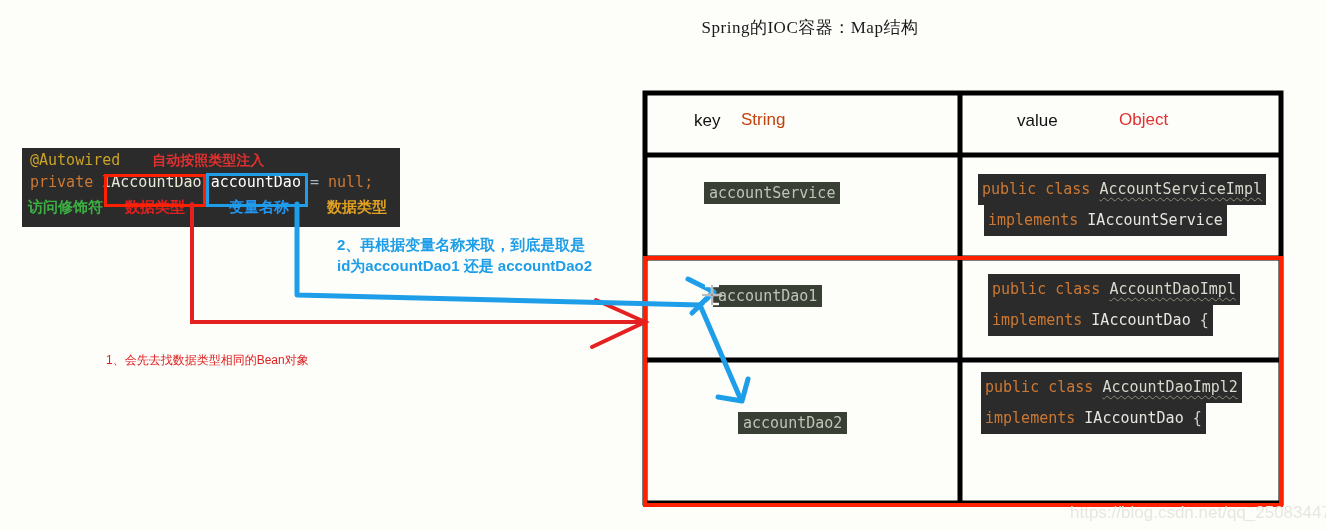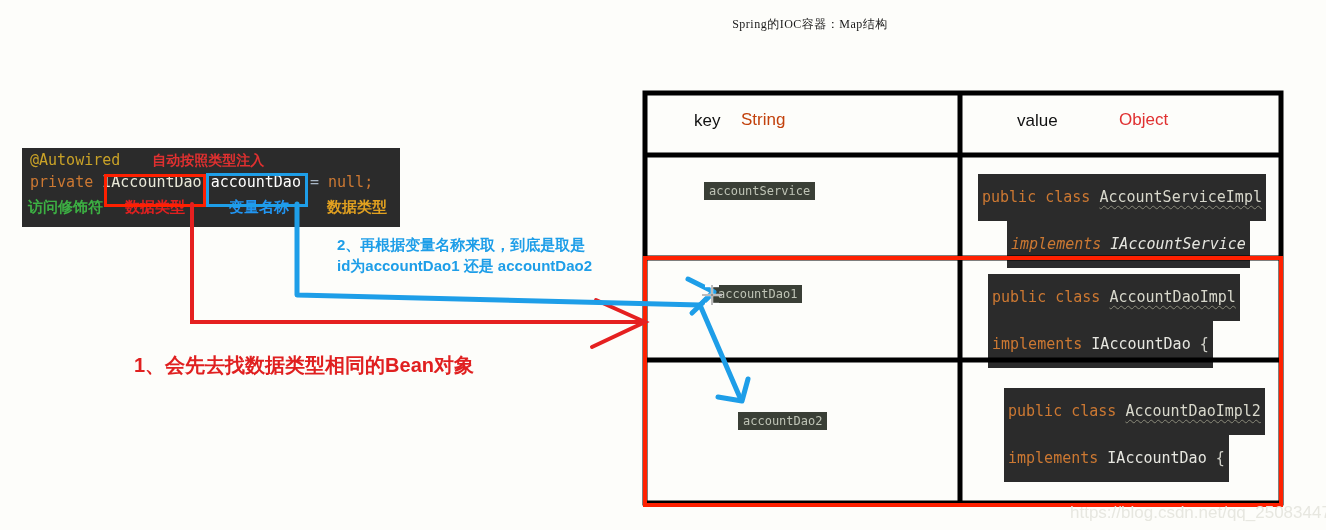--- a/index.html
+++ b/index.html
@@ -10,21 +10,21 @@
     overflow:hidden;
     position:relative;
   }
   #stage{position:absolute;left:0;top:0;width:1326px;height:530px;}
 
   
   .title{
     position:absolute;left:640px;top:16px;width:340px;
     text-align:center;
     font-family:"Liberation Serif","DejaVu Serif",serif;
-    font-size:12px;color:#1a1a1a;letter-spacing:.5px;
+    font-size:17px;color:#1a1a1a;letter-spacing:.5px;
   }
 
   
   .codeblock{
     position:absolute;left:22px;top:148px;width:378px;height:79px;
     background:#2b2b2b;
     font-family:"DejaVu Sans Mono","Liberation Mono",monospace;
     font-size:15px;
     overflow:hidden;
   }
@@ -56,22 +56,22 @@
   }
 
   
   .ann-blue{
     position:absolute;left:337px;top:234px;width:300px;
     color:#1e9ee8;font-weight:bold;font-size:15px;line-height:21px;
     font-family:"Liberation Sans","DejaVu Sans",sans-serif;
     white-space:nowrap;overflow:hidden;
   }
   .ann-red{
-    position:absolute;left:134px;top:352px;
-    color:#e02020;font-weight:bold;font-size:20px;
+    position:absolute;left:106px;top:352px;
+    color:#e02020;font-weight:normal;font-size:12px;
     font-family:"Liberation Sans","DejaVu Sans",sans-serif;
     white-space:nowrap;
   }
 
   
   .maptable{
     position:absolute;left:643px;top:91px;width:638px;height:414px;
   }
   .hdr-txt{
     position:absolute;font-size:17px;
@@ -80,30 +80,30 @@
   }
   .hdr-k{color:#111;}
   .hdr-string{color:#c2410c;}
   .hdr-object{color:#e03030;}
 
   .chip{
     position:absolute;
     background:#3a3f36;
     color:#bfc4b6;
     font-family:"DejaVu Sans Mono","Liberation Mono",monospace;
-    font-size:12px;
+    font-size:15px;
     padding:2px 5px;
     white-space:nowrap;
   }
   .valcode{
     position:absolute;
     font-family:"DejaVu Sans Mono","Liberation Mono",monospace;
     font-size:15px;line-height:21px;white-space:nowrap;
   }
-  .valcode span.ln{display:block;background:#2b2b2b;width:max-content;padding:13px 4px;}
+  .valcode span.ln{display:block;background:#2b2b2b;width:max-content;padding:5px 4px;}
   .c-orange{color:#cc7832;}
   .c-cls{color:#d8d8cc;text-decoration:underline wavy #8a8a7a 1px;text-underline-offset:3px;}
   .c-iface{color:#e6e6e0;}
   .c-brace{color:#d0d0c8;}
 
   .watermark{
     position:absolute;left:1070px;top:503px;
     color:#e7e7e0;font-size:17px;
     font-family:"Liberation Sans","DejaVu Sans",sans-serif;
     white-space:nowrap;
@@ -148,31 +148,31 @@
   <div class="maptable">
 
     <div class="hdr-txt hdr-k" style="left:37px;top:20px;">key</div>
     <div class="hdr-txt hdr-string" style="left:84px;top:19px;">String</div>
     <div class="hdr-txt hdr-k" style="left:360px;top:20px;">value</div>
     <div class="hdr-txt hdr-object" style="left:462px;top:19px;">Object</div>
 
     <div class="chip" style="left:61px;top:91px;">accountService</div>
     <div class="valcode" style="left:335px;top:83px;">
       <span class="ln"><span class="c-orange">public class</span> <span class="c-cls">AccountServiceImpl</span></span>
-      <span class="ln" style="margin-left:29px;font-style:italic;"><span class="c-orange">implements</span> <span class="c-iface">IAccountService</span></span>
+      <span class="ln" style="margin-left:6px;"><span class="c-orange">implements</span> <span class="c-iface">IAccountService</span></span>
     </div>
 
     <div class="chip" style="left:70px;top:194px;">accountDao1</div>
     <div class="valcode" style="left:345px;top:183px;">
       <span class="ln"><span class="c-orange">public class</span> <span class="c-cls">AccountDaoImpl</span></span>
       <span class="ln"><span class="c-orange">implements</span> <span class="c-iface">IAccountDao</span> <span class="c-brace">{</span></span>
     </div>
 
     <div class="chip" style="left:95px;top:321px;">accountDao2</div>
-    <div class="valcode" style="left:338px;top:297px;margin-left:23px;">
+    <div class="valcode" style="left:338px;top:281px;">
       <span class="ln"><span class="c-orange">public class</span> <span class="c-cls">AccountDaoImpl2</span></span>
       <span class="ln"><span class="c-orange">implements</span> <span class="c-iface">IAccountDao</span> <span class="c-brace">{</span></span>
     </div>
   </div>
 
   <svg class="overlay" viewBox="0 0 1326 530">
 
     <g stroke="#000000" stroke-width="5" fill="none">
       <rect x="645" y="93" width="636" height="410"></rect>
       <line x1="645" y1="155" x2="1281" y2="155"></line>

